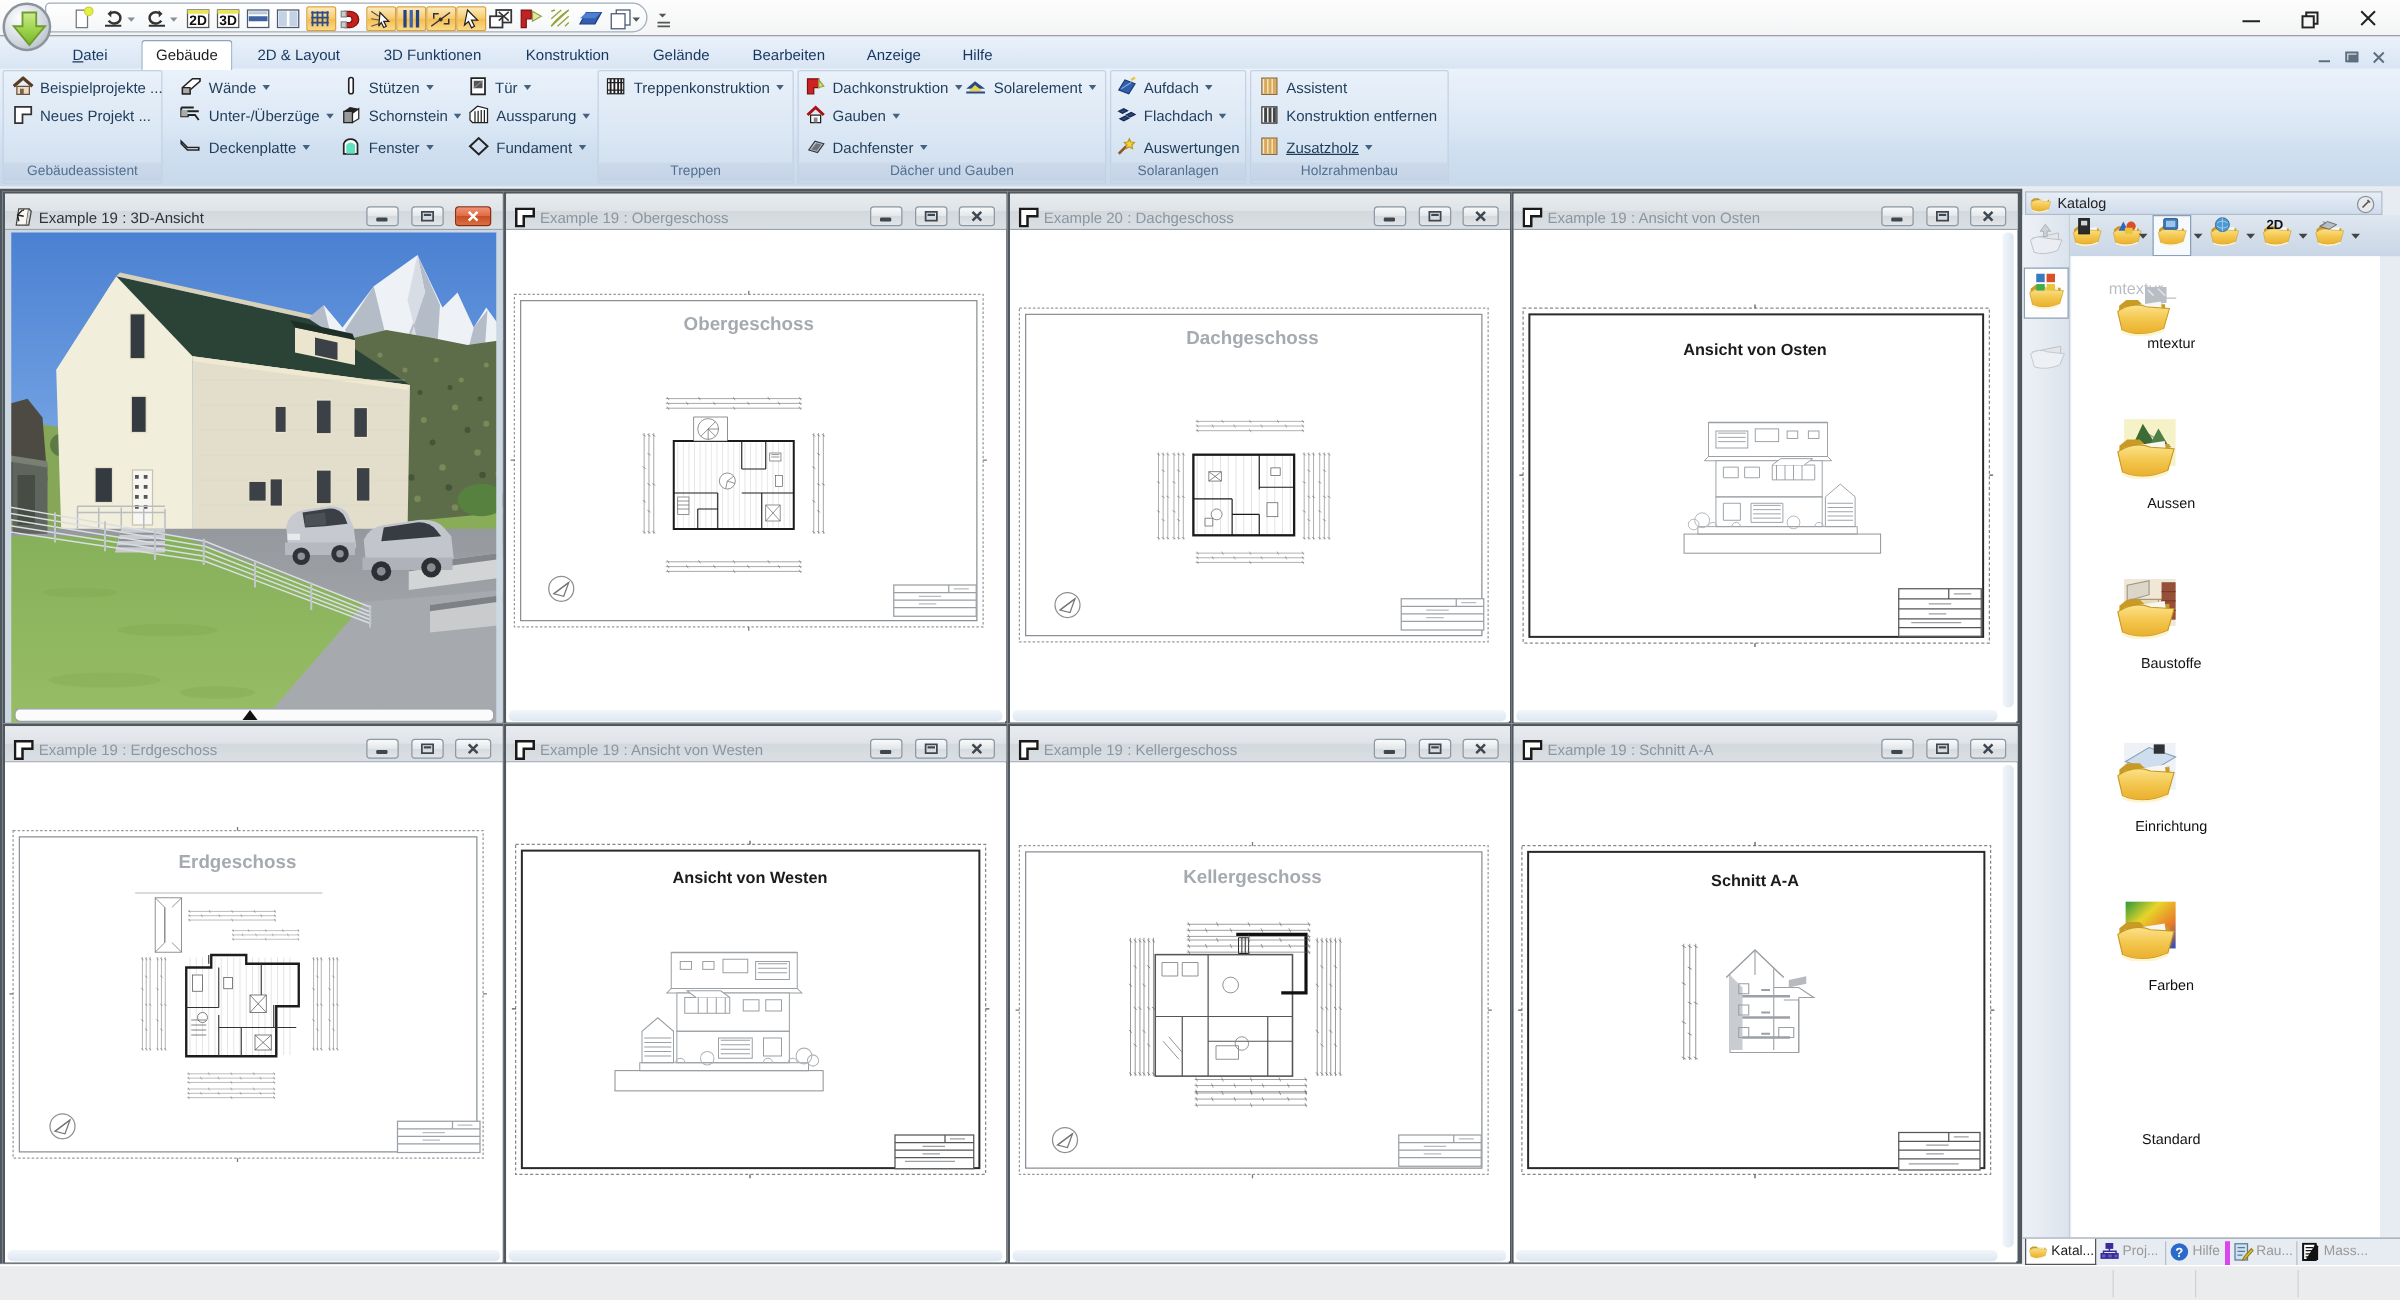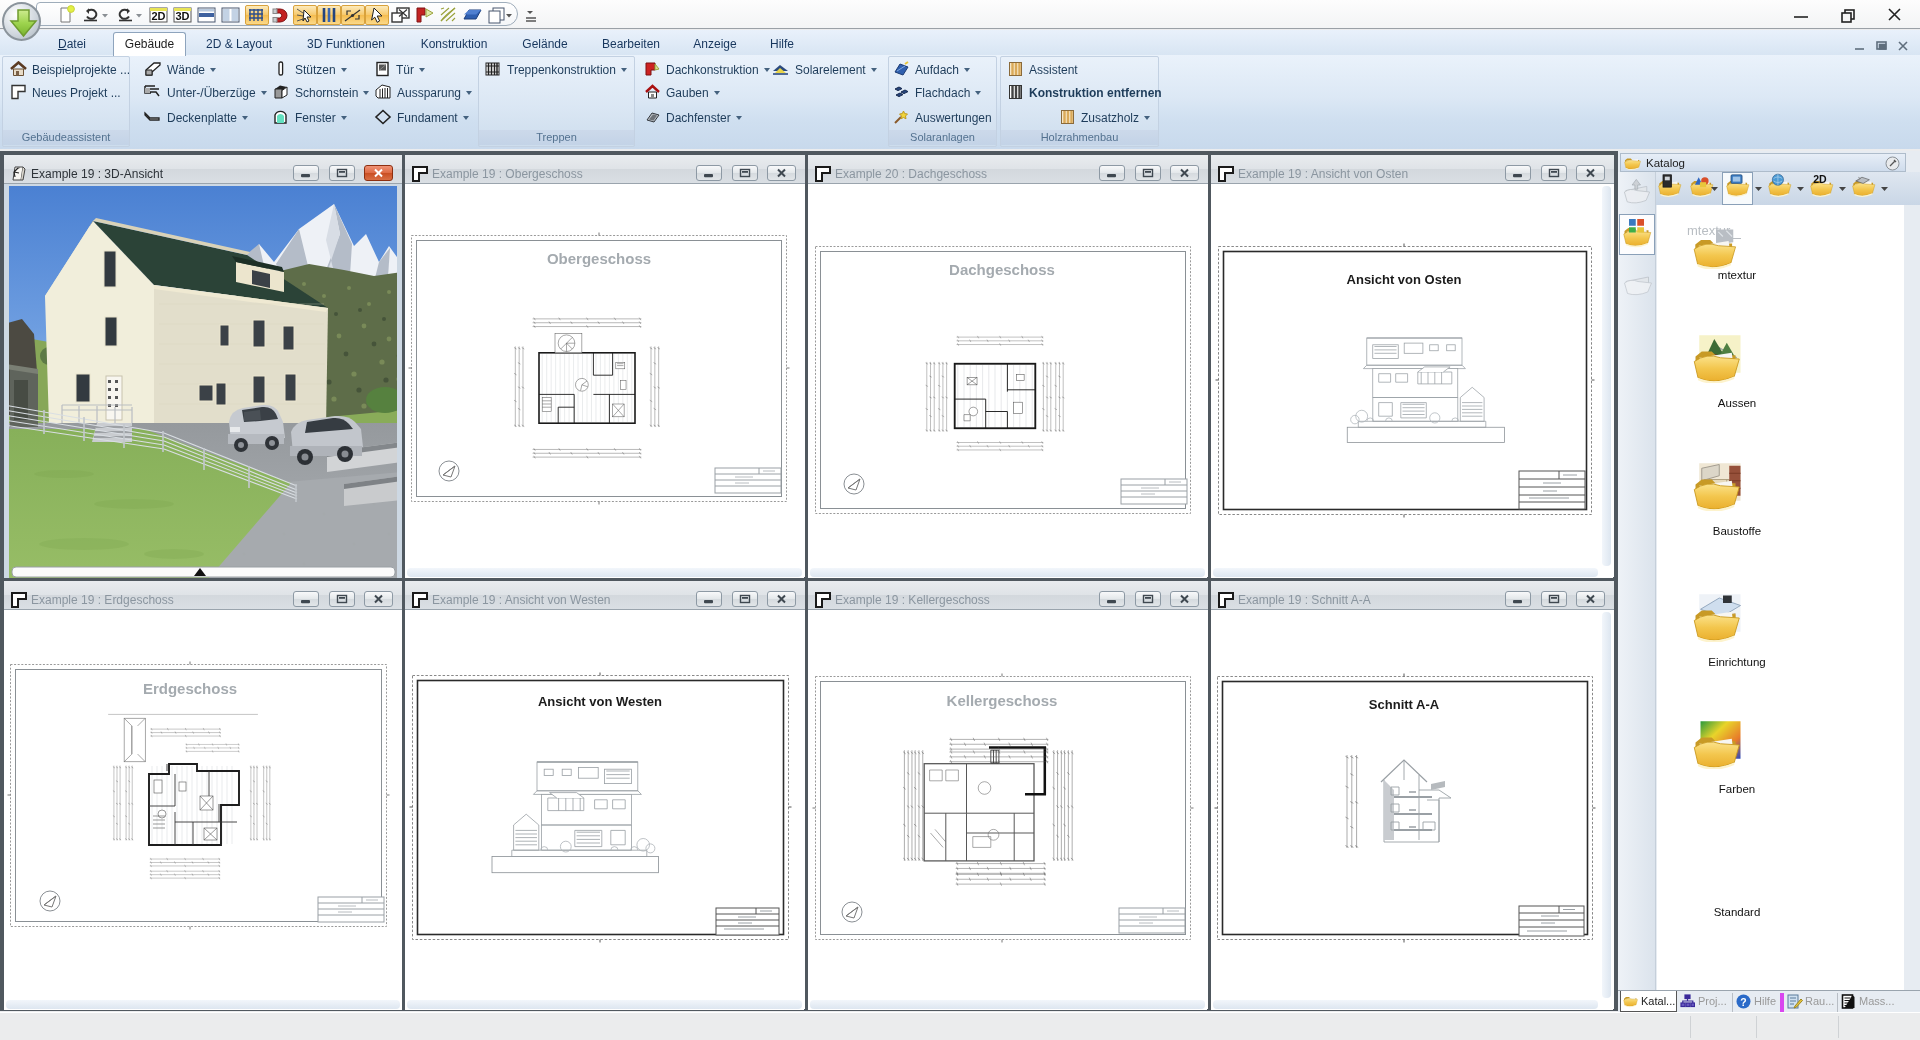--- a/index.html
+++ b/index.html
@@ -247,20 +247,23 @@
     </g>
   </svg>
 </div>
 
 <div id="ribbon">
   <div class="rgroup" style="left:2px;width:128px;">
       <div class="rglabel">Gebäudeassistent</div>
     </div>
   <div class="rgroup" style="left:478px;width:157px;">
       <div class="rglabel">Treppen</div>
+    </div>
+  <div class="rgroup" style="left:638px;width:247px;">
+      <div class="rglabel">Dächer und Gauben</div>
     </div>
   <div class="rgroup" style="left:888px;width:109px;">
       <div class="rglabel">Solaranlagen</div>
     </div>
   <div class="rgroup" style="left:1000px;width:159px;">
       <div class="rglabel">Holzrahmenbau</div>
     </div>
 
   <div class="ritem" style="left:10px;top:5px;"><svg width="17" height="16" viewBox="0 0 17 16">
         <path d="M1 8 L8.5 1.5 L16 8" fill="none" stroke="#5b3b22" stroke-width="2.6"></path>
@@ -356,27 +359,27 @@
         <path d="M2 14 L8 8" stroke="#8a5a2a" stroke-width="2"></path>
         <path d="M10.5 2 l1.2 2.6 l2.8 .4 l-2 2 l.5 2.8 l-2.5 -1.3 l-2.5 1.3 l.5 -2.8 l-2 -2 l2.8 -.4 z" fill="#f0d43a" stroke="#c09a20"></path>
       </svg>Auswertungen</div>
 
   <div class="ritem" style="left:1007px;top:5px;"><svg width="17" height="16" viewBox="0 0 17 16">
         <rect x="2.5" y="1.5" width="12" height="13" fill="#f6e7c8" stroke="#8a6a3a"></rect>
         <g stroke="#d9a959" stroke-width="2.4">
           <path d="M5.5 2 v12 M9 2 v12 M12.5 2 v12"></path>
         </g>
       </svg>Assistent</div>
-  <div class="ritem" style="left:1007px;top:28px;font-weight:bold;"><svg width="17" height="16" viewBox="0 0 17 16">
+  <div class="ritem" style="left:1007px;top:28px;"><svg width="17" height="16" viewBox="0 0 17 16">
         <rect x="2.5" y="1.5" width="12" height="13" fill="#fff" stroke="#333"></rect>
         <g stroke="#444" stroke-width="2.4">
           <path d="M5.5 2 v12 M9 2 v12 M12.5 2 v12"></path>
         </g>
       </svg>Konstruktion entfernen</div>
-  <div class="ritem" style="left:1059px;top:53px;"><svg width="17" height="16" viewBox="0 0 17 16">
+  <div class="ritem" style="left:1007px;top:53px;text-decoration:underline;"><svg width="17" height="16" viewBox="0 0 17 16">
         <rect x="2.5" y="1.5" width="12" height="13" fill="#f6e7c8" stroke="#8a6a3a"></rect>
         <g stroke="#d9a959" stroke-width="2.4">
           <path d="M5.5 2 v12 M9 2 v12 M12.5 2 v12"></path>
         </g>
       </svg>Zusatzholz<span class="da"></span></div>
 </div>
 
 <svg width="0" height="0" style="position:absolute">
 <defs>
 

